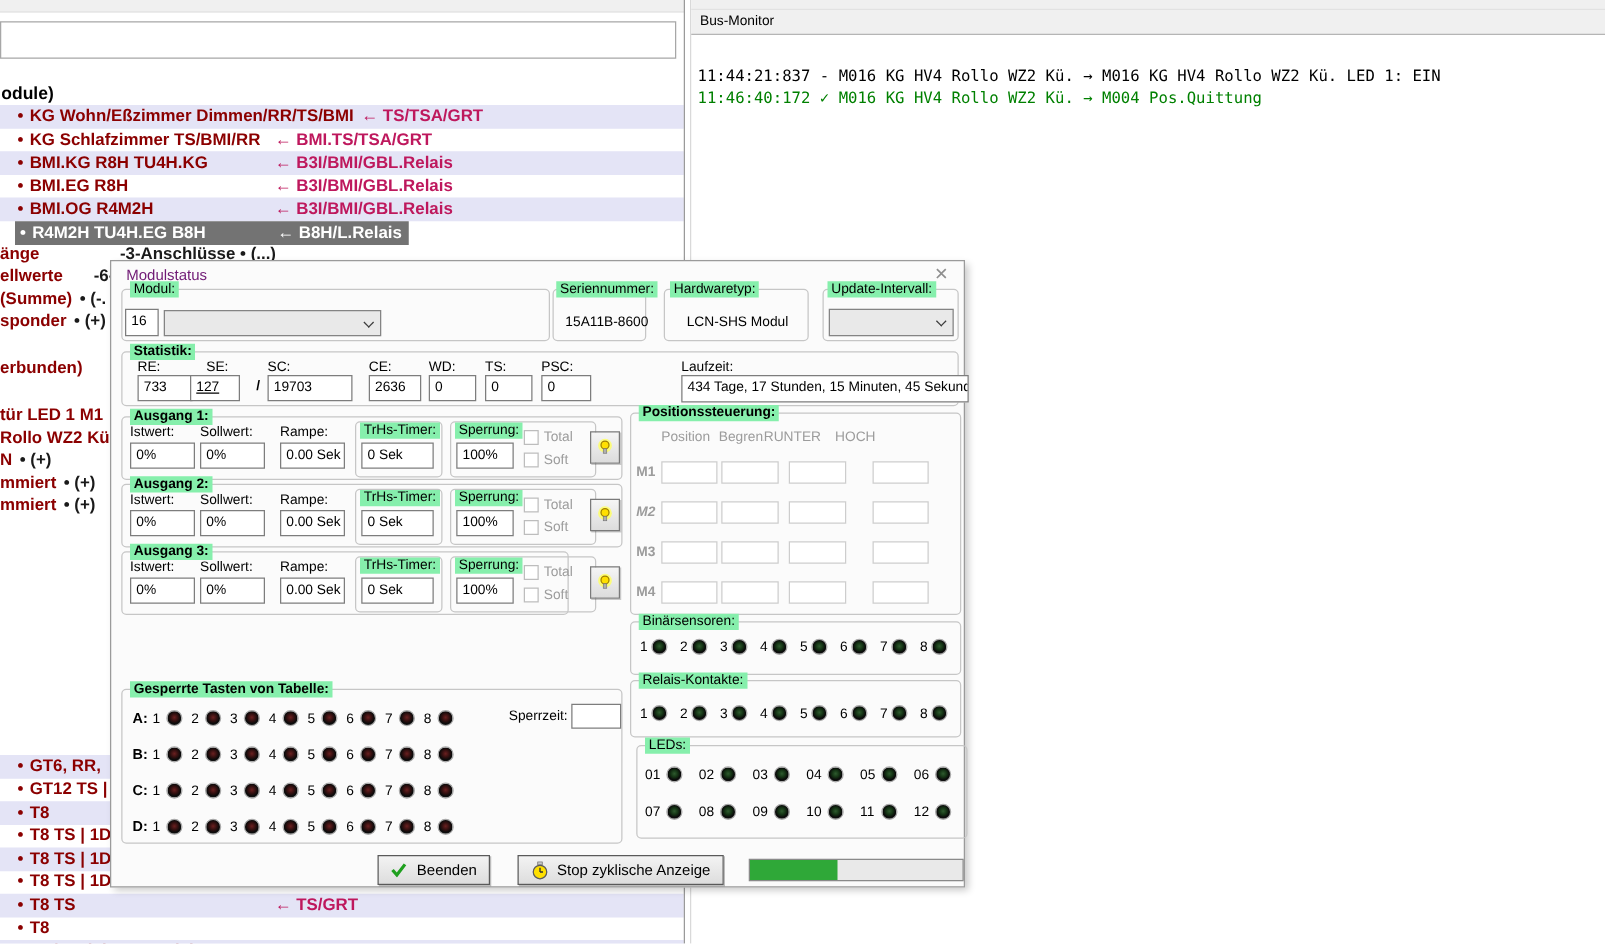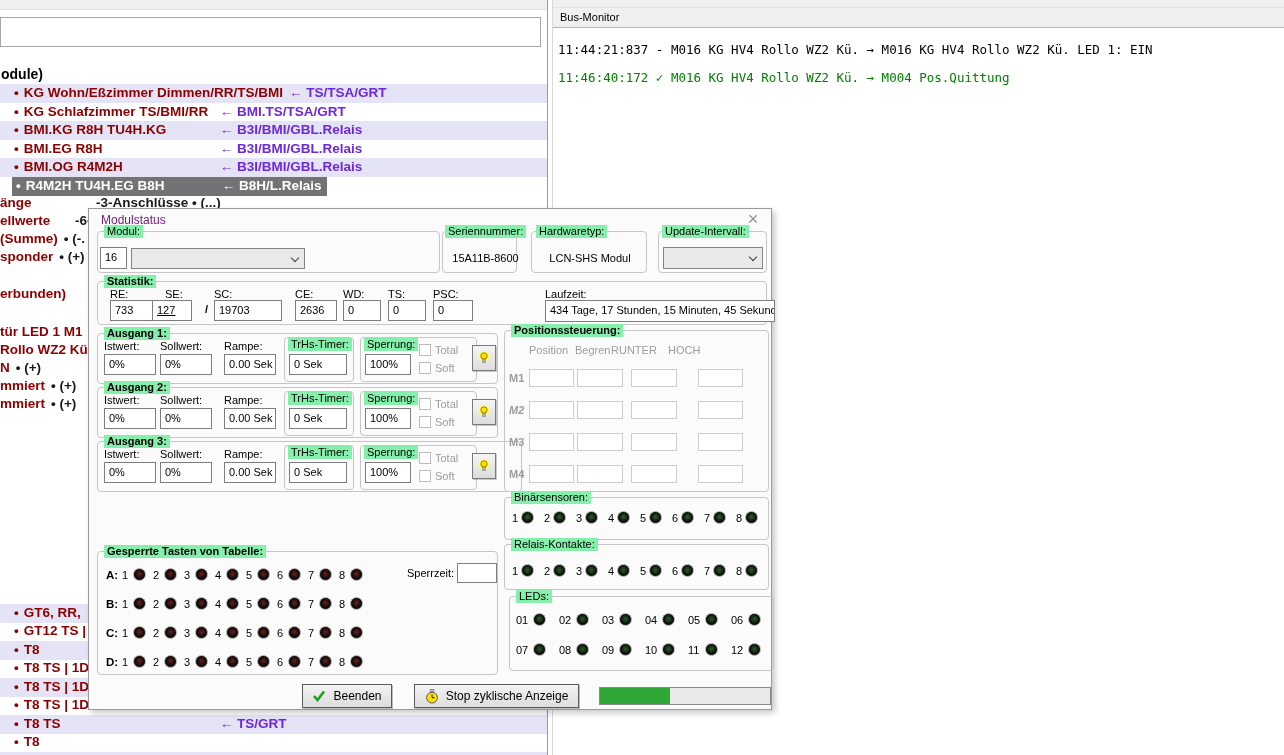--- a/index.html
+++ b/index.html
@@ -12,21 +12,21 @@
   .toolbox{position:absolute;background:#fff;border:1px solid #a7a7a7}
   .list-header{position:absolute;font-weight:bold;font-size:14px;color:#000;white-space:nowrap}
   .mrow{position:absolute;height:19px;line-height:18px;font-weight:bold;font-size:13.5px;
         white-space:nowrap;color:#8b0000}
   .mrow.stripe{background:#e4e4f6;width:547px}
   .mrow.plain{width:547px}
   .mrow.selected{background:#737373;color:#fff;padding:0 5px 0 2px}
   .mrow .bullet{margin:0 5px 0 14px}
   .mrow.selected .bullet{margin-left:2px;color:#fff}
   .mrow .mname{display:inline-block}
-  .mrow .mlink{color:#6d28d9}
+  .mrow .mlink{color:#be185d}
   .mrow.selected .mlink{color:#fff}
   .frag{position:absolute;font-weight:bold;font-size:13.5px;color:#8b0000;white-space:nowrap;width:300px;height:16px}
   .frag .b{color:#1a1a1a}
   
   .vline{position:absolute;top:0;width:1px;height:755px}
   
   .bus-titlebar{position:absolute;background:#f0f0f0;border-bottom:1px solid #b5b5b5}
   .bus-title{position:absolute;left:7px;top:3px;font-size:11px;color:#000}
   .log{position:absolute;font-family:"DejaVu Sans Mono","Liberation Mono",monospace;
        font-size:12.5px;white-space:pre;color:#000}
@@ -107,21 +107,21 @@
 
   <div class="abs" style="left:547px;top:0;width:6px;height:755px">
     <div class="vline" style="left:0;background:#9a9a9a"></div>
     <div class="vline" style="left:5px;background:#d9d9d9"></div>
   </div>
 
   <div class="strip" style="left:553px;top:0;width:731px;height:8px"></div>
   <div class="bus-titlebar" style="left:553px;top:8px;width:731px;height:20px">
     <span class="bus-title">Bus-Monitor</span>
   </div>
-  <div class="log" style="left:558px;top:42px"><span>11:44:21:837</span> <span>-</span> <span>M016 KG HV4 Rollo WZ2 Kü. → M016 KG HV4 Rollo WZ2 Kü. LED 1: EIN</span></div>
+  <div class="log" style="left:558px;top:53px"><span>11:44:21:837</span> <span>-</span> <span>M016 KG HV4 Rollo WZ2 Kü. → M016 KG HV4 Rollo WZ2 Kü. LED 1: EIN</span></div>
   <div class="log ok" style="left:558px;top:70px"><span>11:46:40:172</span> <span>✓</span> <span>M016 KG HV4 Rollo WZ2 Kü. → M004 Pos.Quittung</span></div>
 
   <div class="dlg">
     <div class="dlg-title">Modulstatus</div>
     <div class="dlg-close">×</div>
 
     <div class="grp" style="left:8px;top:22px;width:343px;height:42px">
       <span class="grp-label" style="left:6px;top:-7px">Modul:</span>
       <div class="tb" style="left:2px;top:15px;width:27px;height:22px">16</div>
       <div class="combo" style="left:33px;top:16px;width:174px;height:21px">
@@ -227,21 +227,21 @@
             </div>
           </div>
           <div class="lampbtn" style="left: 374px; top: 11px;">
             <svg width="16" height="16" viewBox="0 0 16 16">
               <circle cx="8" cy="6.5" r="5.5" fill="#ffff66" opacity="0.85"></circle>
               <circle cx="8" cy="6" r="3.2" fill="#ffe000" stroke="#a08000"></circle>
               <rect x="6.6" y="9" width="2.8" height="3.6" fill="#b0b0b0" stroke="#707070" stroke-width="0.5"></rect>
             </svg>
           </div>
         </div>
-        <div class="grp" style="left: 8px; top: 232px; width: 425px; height: 51px;">
+        <div class="grp" style="left: 8px; top: 232px; width: 358px; height: 51px;">
           <span class="grp-label bold" style="left: 6px; top: -7px;">Ausgang 3:</span>
           <span class="lbl" style="left: 6px; top: 6px;">Istwert:</span>
           <div class="tb" style="left: 6px; top: 20px; width: 52px; height: 21px;">0%</div>
           <span class="lbl" style="left: 62px; top: 6px;">Sollwert:</span>
           <div class="tb" style="left: 62px; top: 20px; width: 52px; height: 21px;">0%</div>
           <span class="lbl" style="left: 126px; top: 6px;">Rampe:</span>
           <div class="tb" style="left: 126px; top: 20px; width: 52px; height: 21px;">0.00 Sek</div>
           <div class="grp" style="left: 186px; top: 3px; width: 70px; height: 45px;">
             <span class="grp-label" style="left: 3px; top: 0px;">TrHs-Timer:</span>
             <div class="tb" style="left: 4px; top: 16px; width: 58px; height: 21px;">0 Sek</div>

